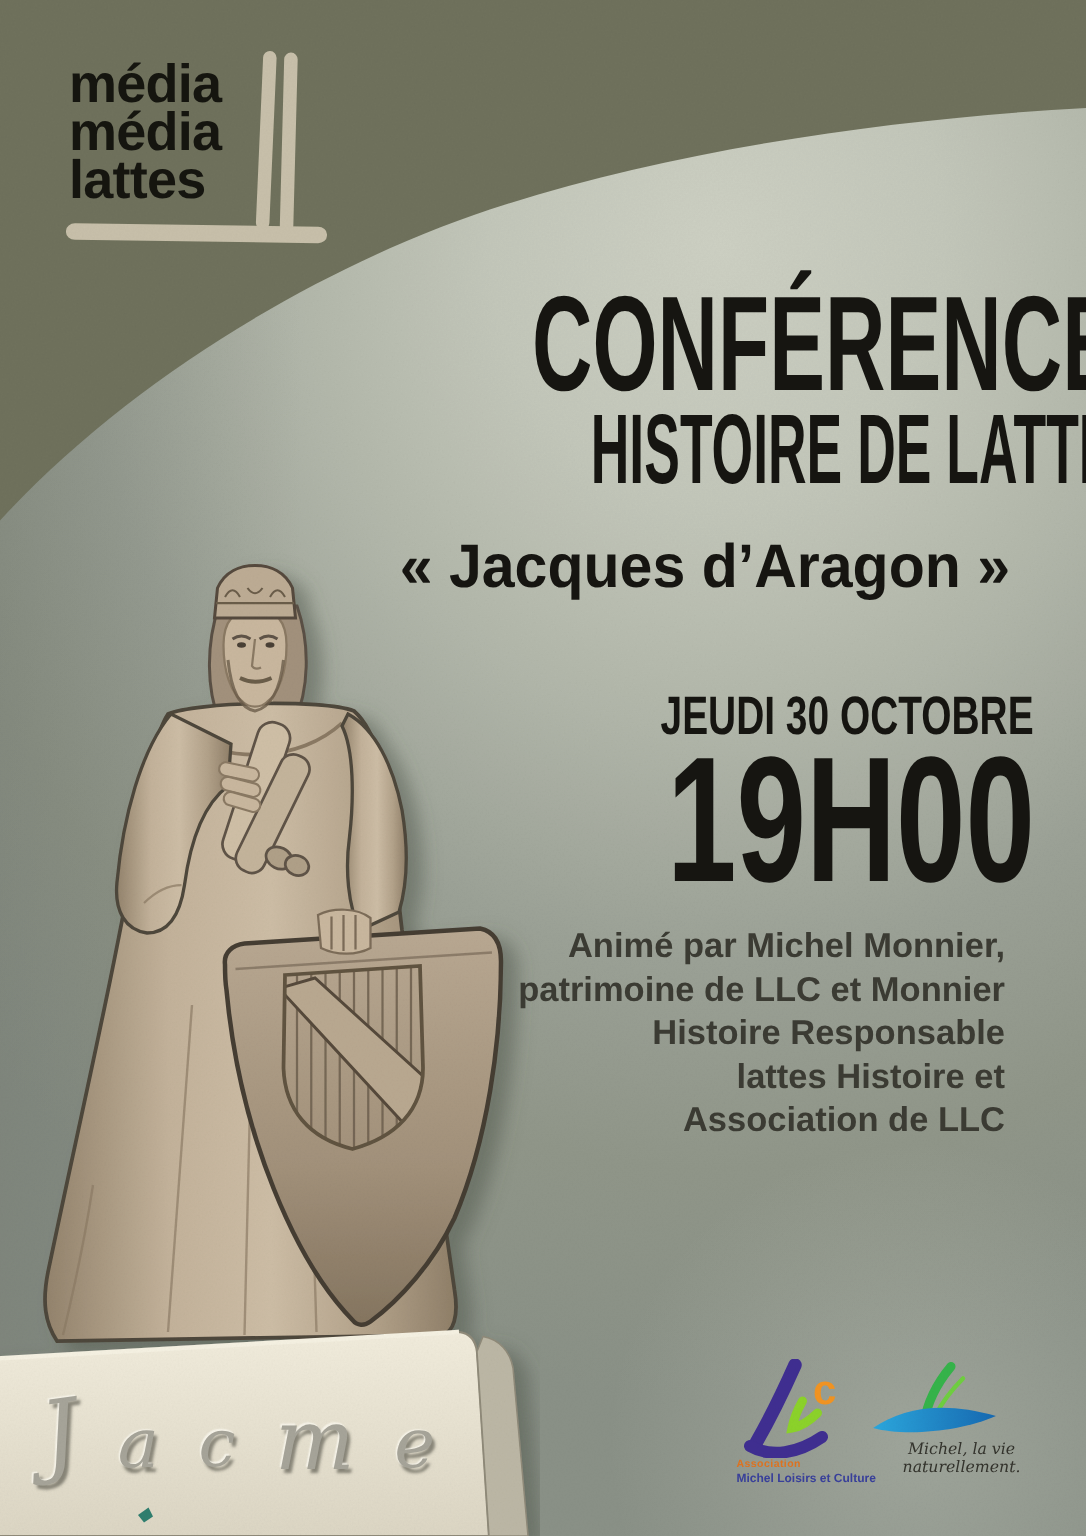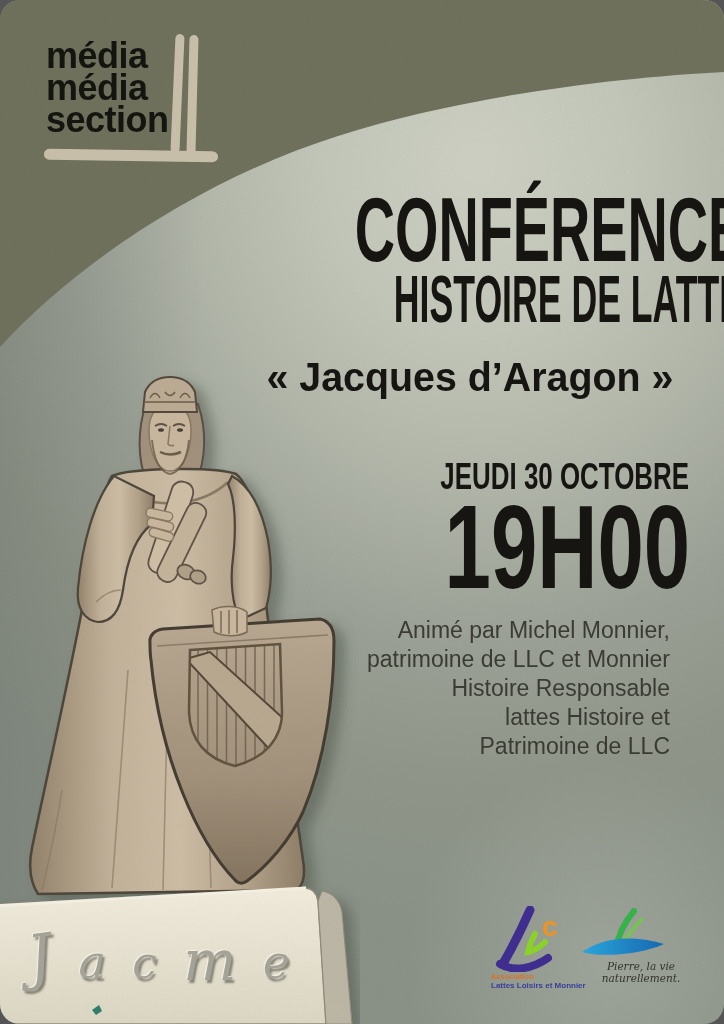--- a/index.html
+++ b/index.html
@@ -3,21 +3,20 @@
 <meta charset="utf-8">
 <style>
   html,body{margin:0;padding:0;background:#555;}
   .poster{
     position:relative; width:724px; height:1024px; overflow:hidden;
     font-family:"Liberation Sans", sans-serif;
     background:
       radial-gradient(40% 28% at 84% 94%, rgba(206,211,200,0.30), rgba(206,211,200,0) 70%),
       linear-gradient(90deg, rgba(88,94,86,0.22), rgba(88,94,86,0) 28%),
       radial-gradient(95% 75% at 66% 16%, #cdd0c3 0%, #c3c7ba 22%, #b1b6a9 42%, #9ba196 62%, #909689 80%, #8a9187 100%);
-    border-radius: 20px;
   }
   svg{display:block;}
   .arch{position:absolute;left:0;top:0;z-index:1;}
   .noise{position:absolute;left:0;top:0;z-index:9;opacity:.07;mix-blend-mode:multiply;pointer-events:none;}
 
   
   .brand{position:absolute;left:46px;top:40px;z-index:3;color:#15150f;}
   .brand-line{font-size:36px;font-weight:bold;line-height:32px;letter-spacing:-.5px;}
   .stroke{position:absolute;background:#c8c0aa;border-radius:6px;}
   .stroke.v1{left:127px;top:-6px;width:9px;height:119px;transform:rotate(2.5deg);}
@@ -31,21 +30,21 @@
   .title-block{position:absolute;left:235px;top:190px;width:470px;text-align:center;z-index:3;color:#161511;}
   .t-main{font-size:90px;font-weight:bold;line-height:80px;}
   .t-sub{font-size:66px;font-weight:bold;line-height:58px;}
   .t-quote{font-size:41px;font-weight:bold;line-height:52px;margin-top:23px;}
   .date-block{position:absolute;left:392px;top:458px;width:300px;text-align:right;z-index:3;color:#161511;}
   .d-day{font-size:36px;font-weight:bold;line-height:38px;}
   .d-time{font-size:119px;font-weight:bold;line-height:98px;margin-top:2px;}
 
   
   .desc{position:absolute;top:616px;right:54px;width:340px;z-index:3;
-        text-align:right;font-size:23px;line-height:29px;color:#3b3b33;}
+        text-align:right;font-size:23px;line-height:29px;color:#3b3b33;font-weight:bold;}
 
   
   .statue{position:absolute;left:0;top:360px;z-index:2;}
   .jacme{position:absolute;left:28px;top:926px;width:262px;z-index:3;display:flex;justify-content:space-between;
          font-family:"DejaVu Serif", serif;font-style:italic;color:#a6a499;
          text-shadow:-1px -1px 1px rgba(250,248,238,.85), 2px 3px 2px rgba(88,86,76,.65);}
   .jacme .l0{font-size:60px;transform:rotate(-8deg);line-height:60px;}
   .jacme .l1{font-size:46px;margin-top:13px;line-height:46px;}
   .jacme .l2{font-size:44px;margin-top:15px;line-height:44px;}
   .jacme .l3{font-size:56px;margin-top:7px;line-height:56px;}
@@ -64,21 +63,21 @@
 
 <div class="poster">
 
   <svg class="arch" width="724" height="360" viewBox="0 0 724 360">
     <path d="M0,0 H724 V72 C610,78 460,97 338,136 C220,173 88,251 0,347 Z" fill="#6f715c"></path>
   </svg>
 
   <div class="brand">
     <div class="brand-line">média</div>
     <div class="brand-line">média</div>
-    <div class="brand-line">section</div>
+    <div class="brand-line">lattes</div>
     <div class="stroke v1"></div>
     <div class="stroke v2"></div>
     <div class="stroke under"></div>
   </div>
 
   <div class="title-block">
     <div class="t-main"><span class="sq sq62">CONFÉRENCE</span></div>
     <div class="t-sub"><span class="sq sq54">HISTOIRE DE LATTES</span></div>
     <div class="t-quote"><span class="sq sq96">« Jacques d’Aragon »</span></div>
   </div>
@@ -86,21 +85,21 @@
   <div class="date-block">
     <div class="d-day"><span class="sq sq72">JEUDI 30 OCTOBRE</span></div>
     <div class="d-time"><span class="sq sq70">19H00</span></div>
   </div>
 
   <div class="desc">
     <div>Animé par Michel Monnier,</div>
     <div>patrimoine de LLC et Monnier</div>
     <div>Histoire Responsable</div>
     <div>lattes Histoire et</div>
-    <div>Patrimoine de LLC</div>
+    <div>Association de LLC</div>
   </div>
 
   <svg class="statue" width="360" height="664" viewBox="0 0 360 664">
     <defs>
       <linearGradient id="robeG" x1="0" y1="0" x2="1" y2="0">
         <stop offset="0" stop-color="#93836c"></stop>
           <stop offset="0.3" stop-color="#c3b29a"></stop>
         <stop offset="0.55" stop-color="#cdbda5"></stop>
           <stop offset="0.8" stop-color="#b2a189"></stop>
         <stop offset="1" stop-color="#8f7f68"></stop>
@@ -214,34 +213,34 @@
 
   <svg class="llc-logo" width="78" height="66" viewBox="0 0 78 66">
     <g fill="none" stroke-linecap="round">
       <path d="M40,4 C32,22 22,42 14,56" stroke="#3f2e91" stroke-width="9"></path>
       <path d="M10,58 C24,66 42,63 58,52" stroke="#3f2e91" stroke-width="8"></path>
       <path d="M45,28 C41,35 39,41 38,46 C44,45 50,41 55,36" stroke="#8cd32a" stroke-width="6"></path>
     </g>
     <text x="52" y="30" font-family="Liberation Sans, sans-serif" font-size="28" font-weight="bold" fill="#f29422">c</text>
   </svg>
   <div class="assoc1">Association</div>
-  <div class="assoc2">Lattes Loisirs et Monnier</div>
+  <div class="assoc2">Michel Loisirs et Culture</div>
 
   <svg class="city-logo" width="92" height="52" viewBox="0 0 92 52">
     <defs>
       <linearGradient id="blueG" x1="0" y1="0" x2="1" y2="0">
         <stop offset="0" stop-color="#2ba7dd"></stop>
           <stop offset="1" stop-color="#1669b2"></stop>
       </linearGradient>
     </defs>
     <path d="M56,3 C46,15 40,27 38,41" stroke="#35b44a" stroke-width="6" fill="none" stroke-linecap="round"></path>
     <path d="M64,11 C56,19 50,27 46,35" stroke="#6fcf3f" stroke-width="3" fill="none" stroke-linecap="round"></path>
     <path d="M4,44 C24,30 52,26 86,36 C64,46 26,50 4,44 Z" fill="url(#blueG)"></path>
   </svg>
-  <div class="tagline">Pierre, la vie naturellement.</div>
+  <div class="tagline">Michel, la vie naturellement.</div>
 
   <svg class="noise" width="724" height="1024">
     <filter id="nz">
         <feTurbulence type="fractalNoise" baseFrequency="0.8" numOctaves="2" stitchTiles="stitch"></feTurbulence>
         <feColorMatrix type="saturate" values="0"></feColorMatrix>
       </filter>
     <rect width="724" height="1024" filter="url(#nz)"></rect>
   </svg>
 
 </div>

